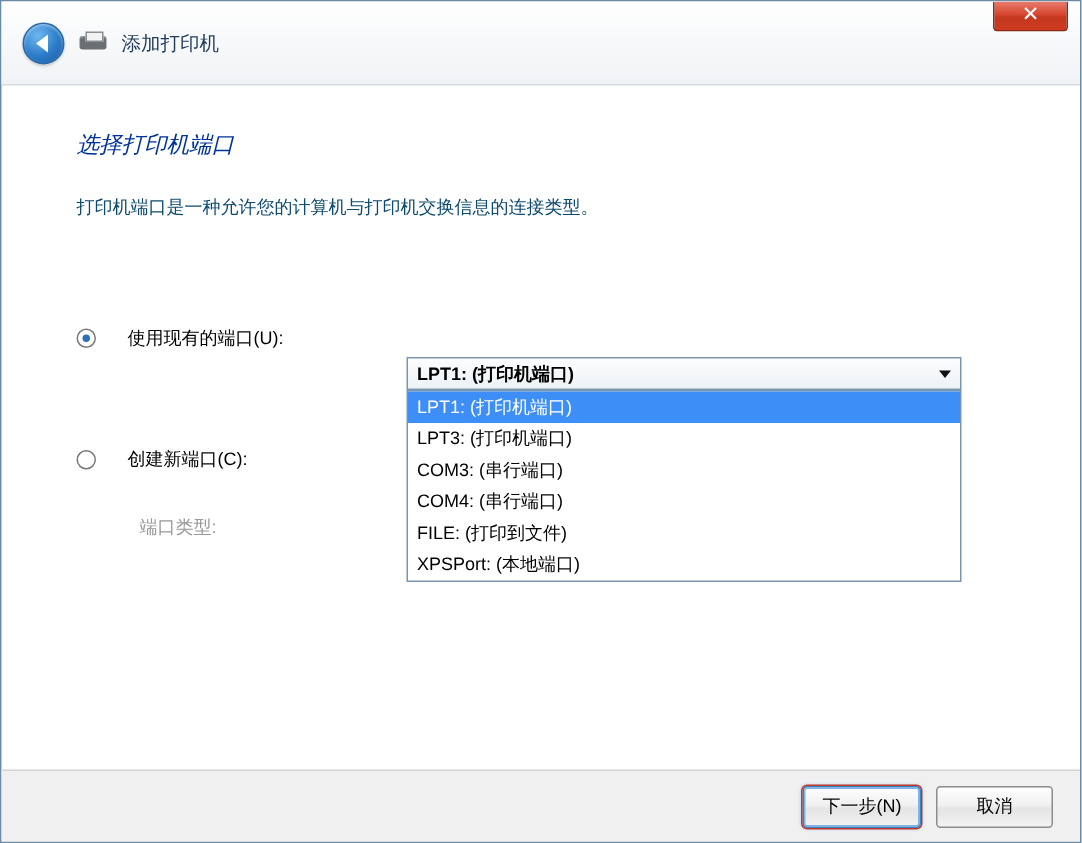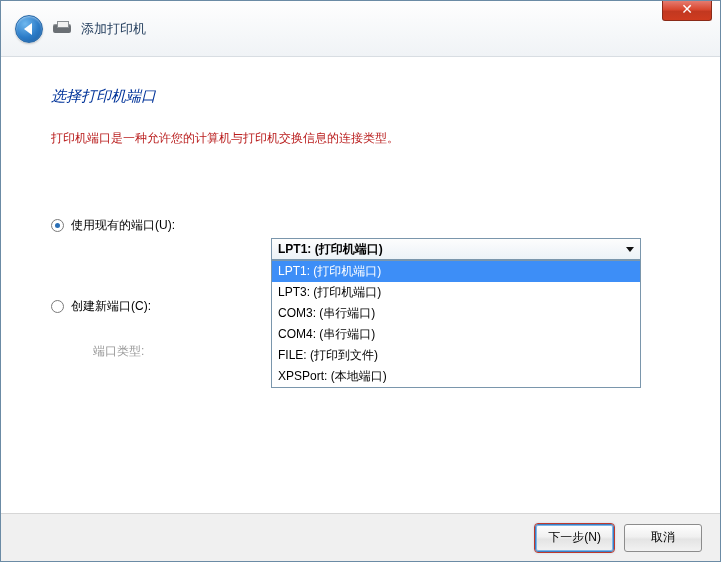--- a/index.html
+++ b/index.html
@@ -97,21 +97,21 @@
 .content {
   padding: 30px 50px 0 50px;
 }
 .heading {
   color: #003399;
   font-size: 15px;
   margin-bottom: 24px;
   font-style: italic;
 }
 .desc {
-  color: #b91c1c;
+  color: #0c4a6e;
   font-size: 12px;
   margin-bottom: 44px;
 }
 .form-row {
   display: flex;
   align-items: center;
   margin-bottom: 8px;
 }
 .radio-cell {
   width: 220px;
@@ -131,21 +131,21 @@
 .radio.selected::after {
   content: "";
   position: absolute;
   left: 3px;
   top: 3px;
   width: 5px;
   height: 5px;
   border-radius: 50%;
   background: #2b6fb5;
 }
-.radio-label { cursor: pointer; }
+.radio-label { cursor: pointer; margin-left: 14px; }
 .sub-label {
   margin-left: 42px;
   color: #999;
   font-size: 12px;
   margin-top: 28px;
 }
 .dropdown-wrap {
   position: relative;
   flex: 1;
   max-width: 370px;

